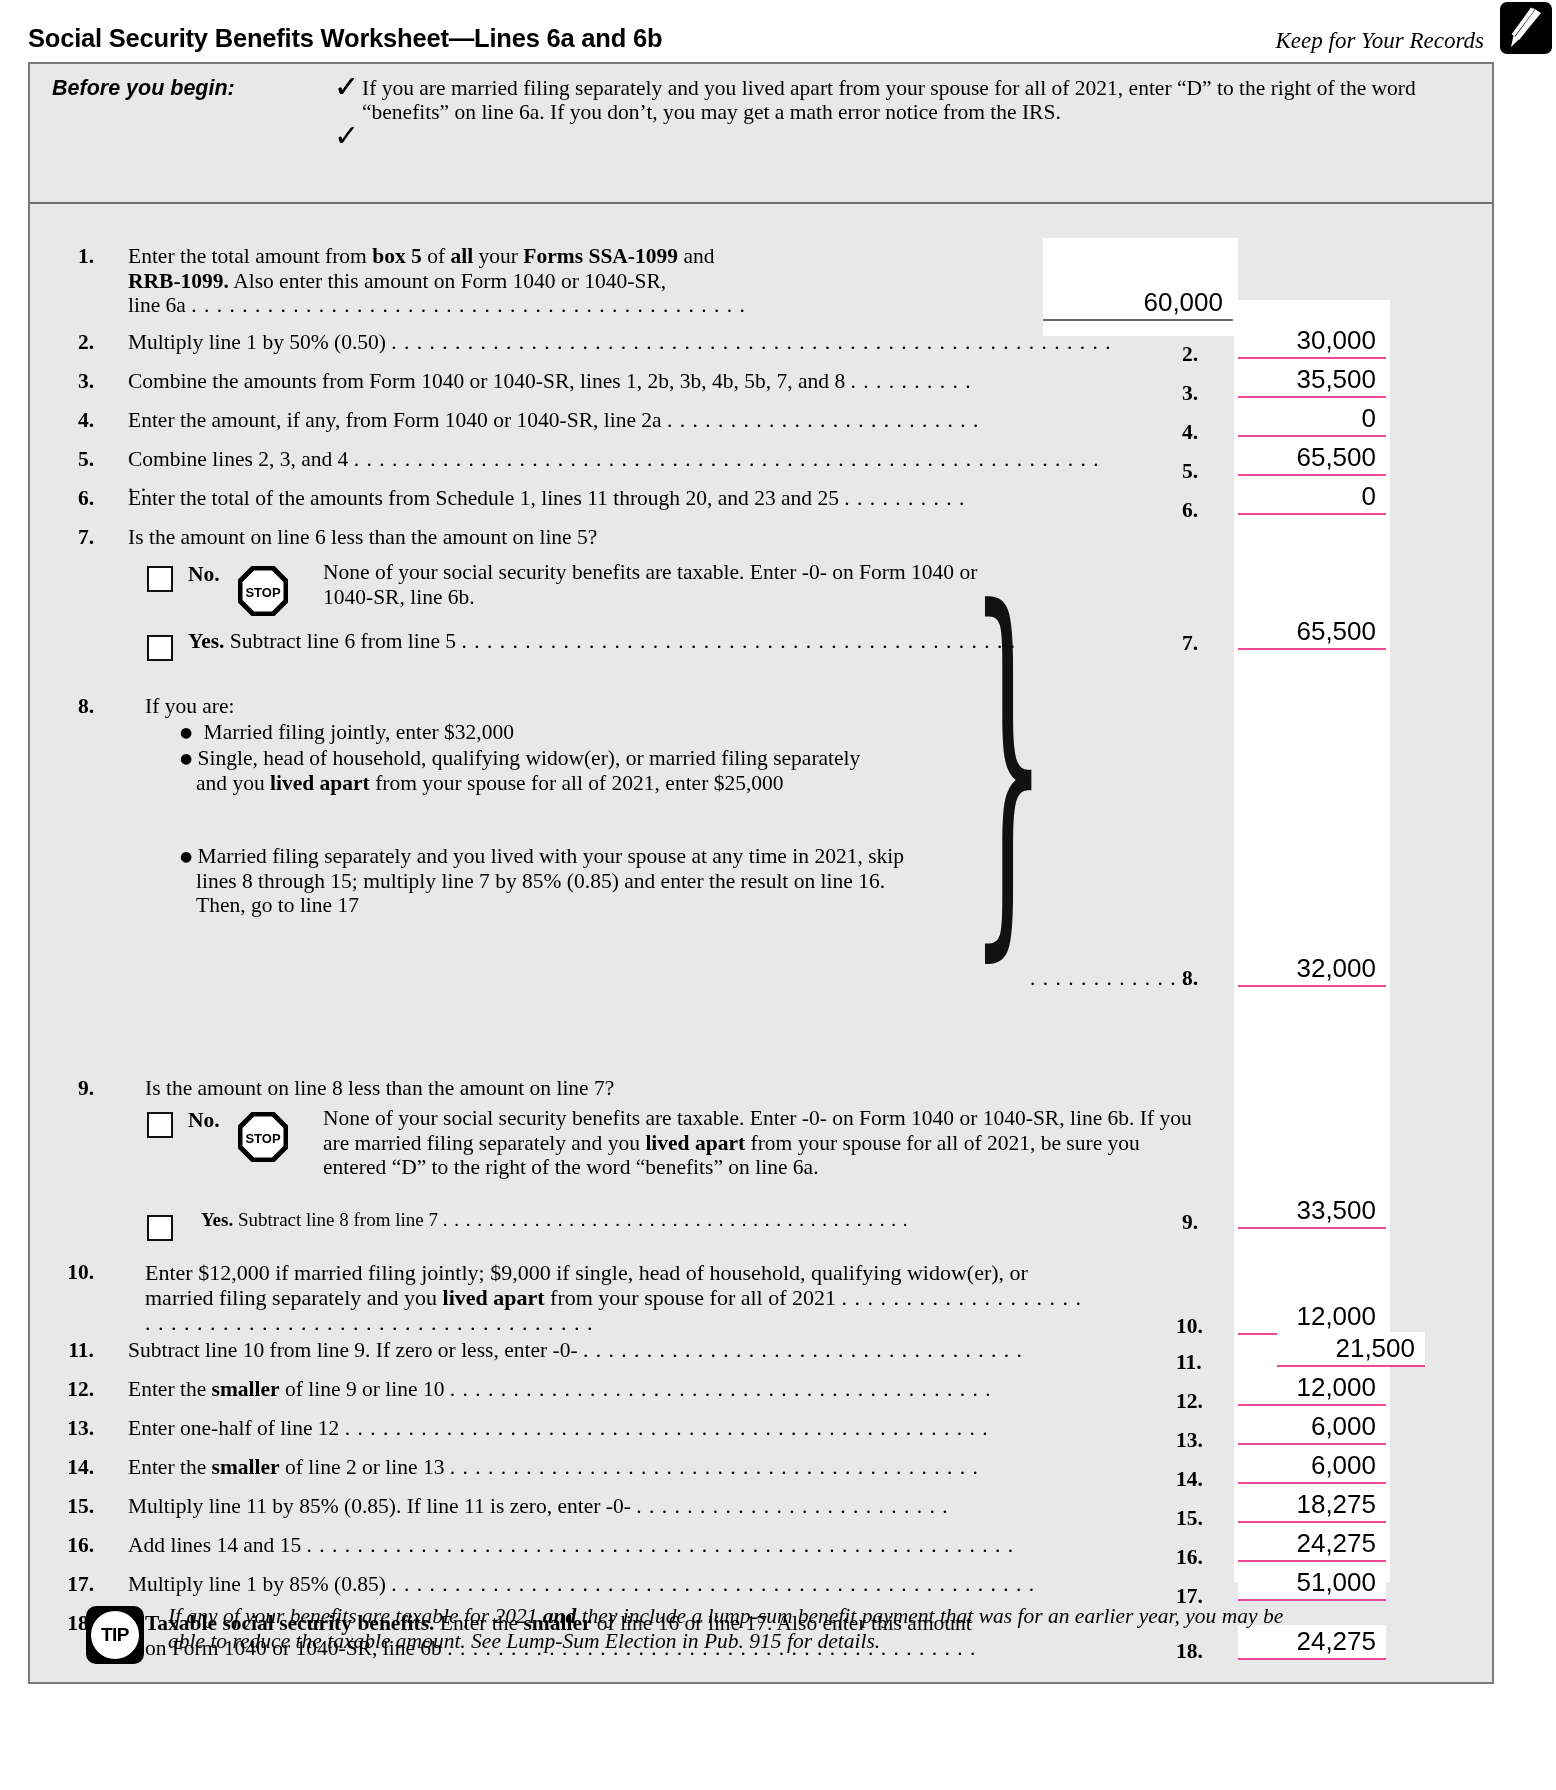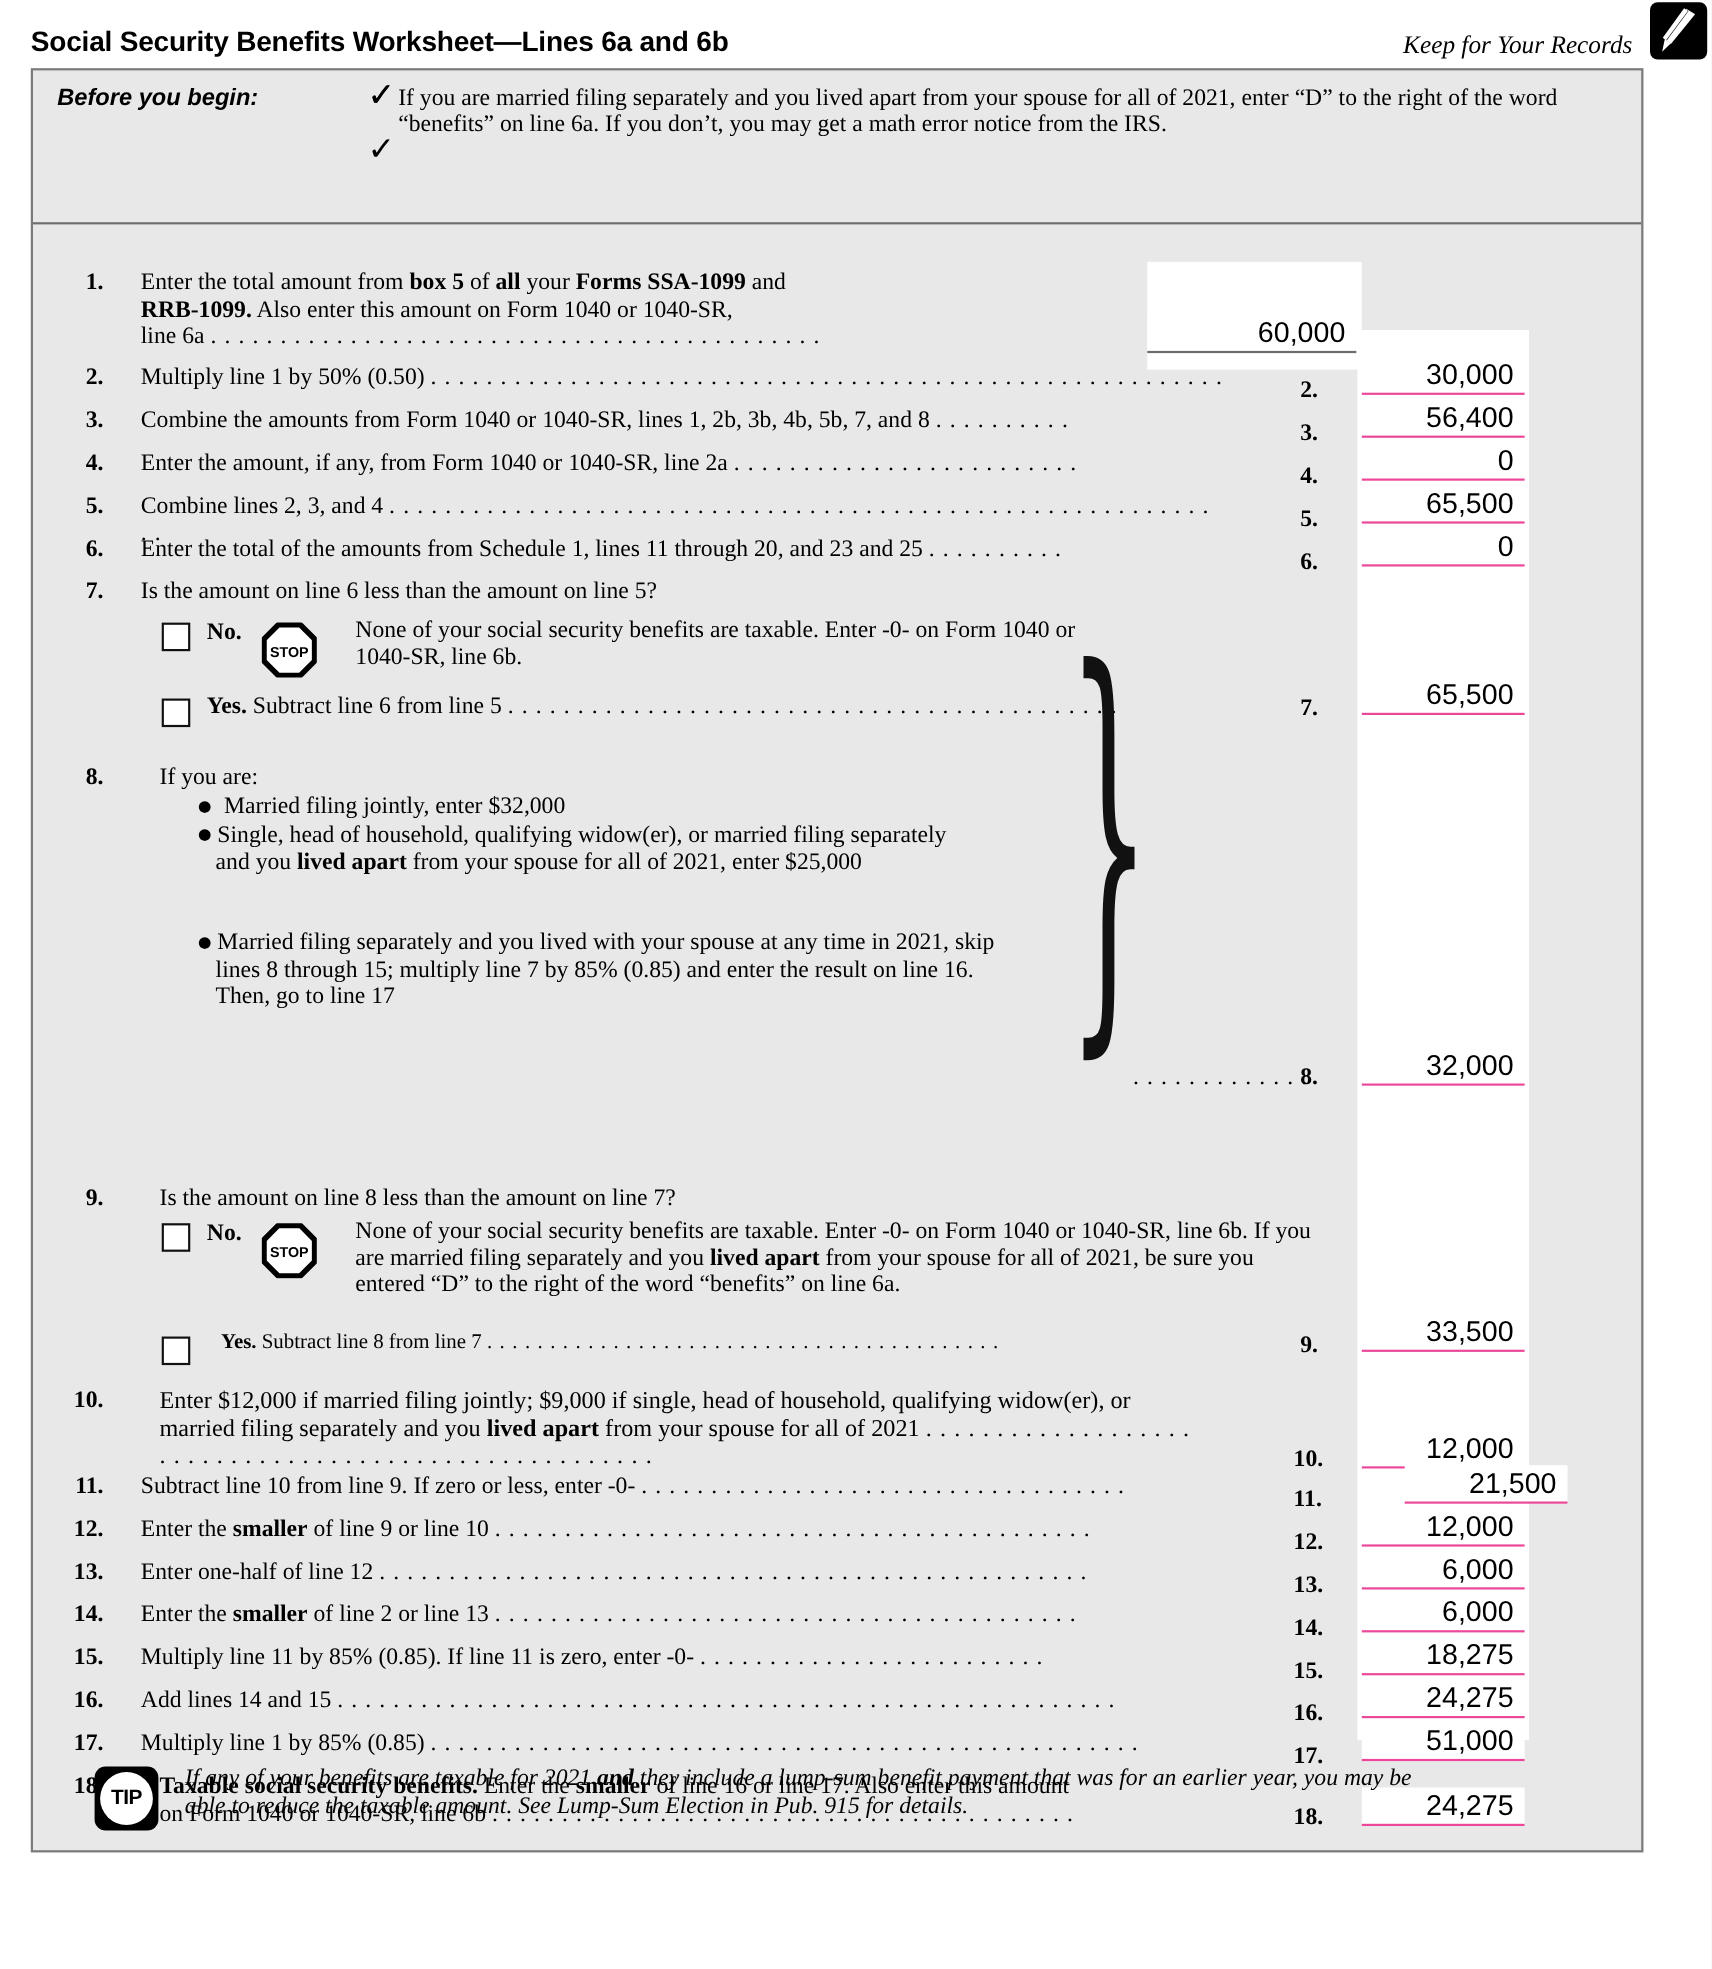--- a/index.html
+++ b/index.html
@@ -273,21 +273,21 @@
       <span class="amt" style="left:1208px; top:-6px; width:148px;">30,000</span>
     </div>
 
     <div class="row" style="position:absolute; top:165px; left:0; width:100%;">
       <span class="num">3.</span>
       <div class="txt" style="margin-right:370px;">
         <span>Combine the amounts from Form 1040 or 1040-SR, lines 1, 2b, 3b, 4b, 5b, 7, and 8</span>
         <span class="leader"> . . . . . . . . . .</span>
       </div>
       <span class="rnum" style="left:1152px; top:12px;">3.</span>
-      <span class="amt" style="left:1208px; top:-6px; width:148px;">56,400</span>
+      <span class="amt" style="left:1208px; top:-6px; width:148px;">35,500</span>
     </div>
 
     <div class="row" style="position:absolute; top:204px; left:0; width:100%;">
       <span class="num">4.</span>
       <div class="txt" style="margin-right:370px;">
         <span>Enter the amount, if any, from Form 1040 or 1040-SR, line 2a</span>
         <span class="leader"> . . . . . . . . . . . . . . . . . . . . . . . . .</span>
       </div>
       <span class="rnum" style="left:1152px; top:12px;">4.</span>
       <span class="amt" style="left:1208px; top:-6px; width:148px;">0</span>

